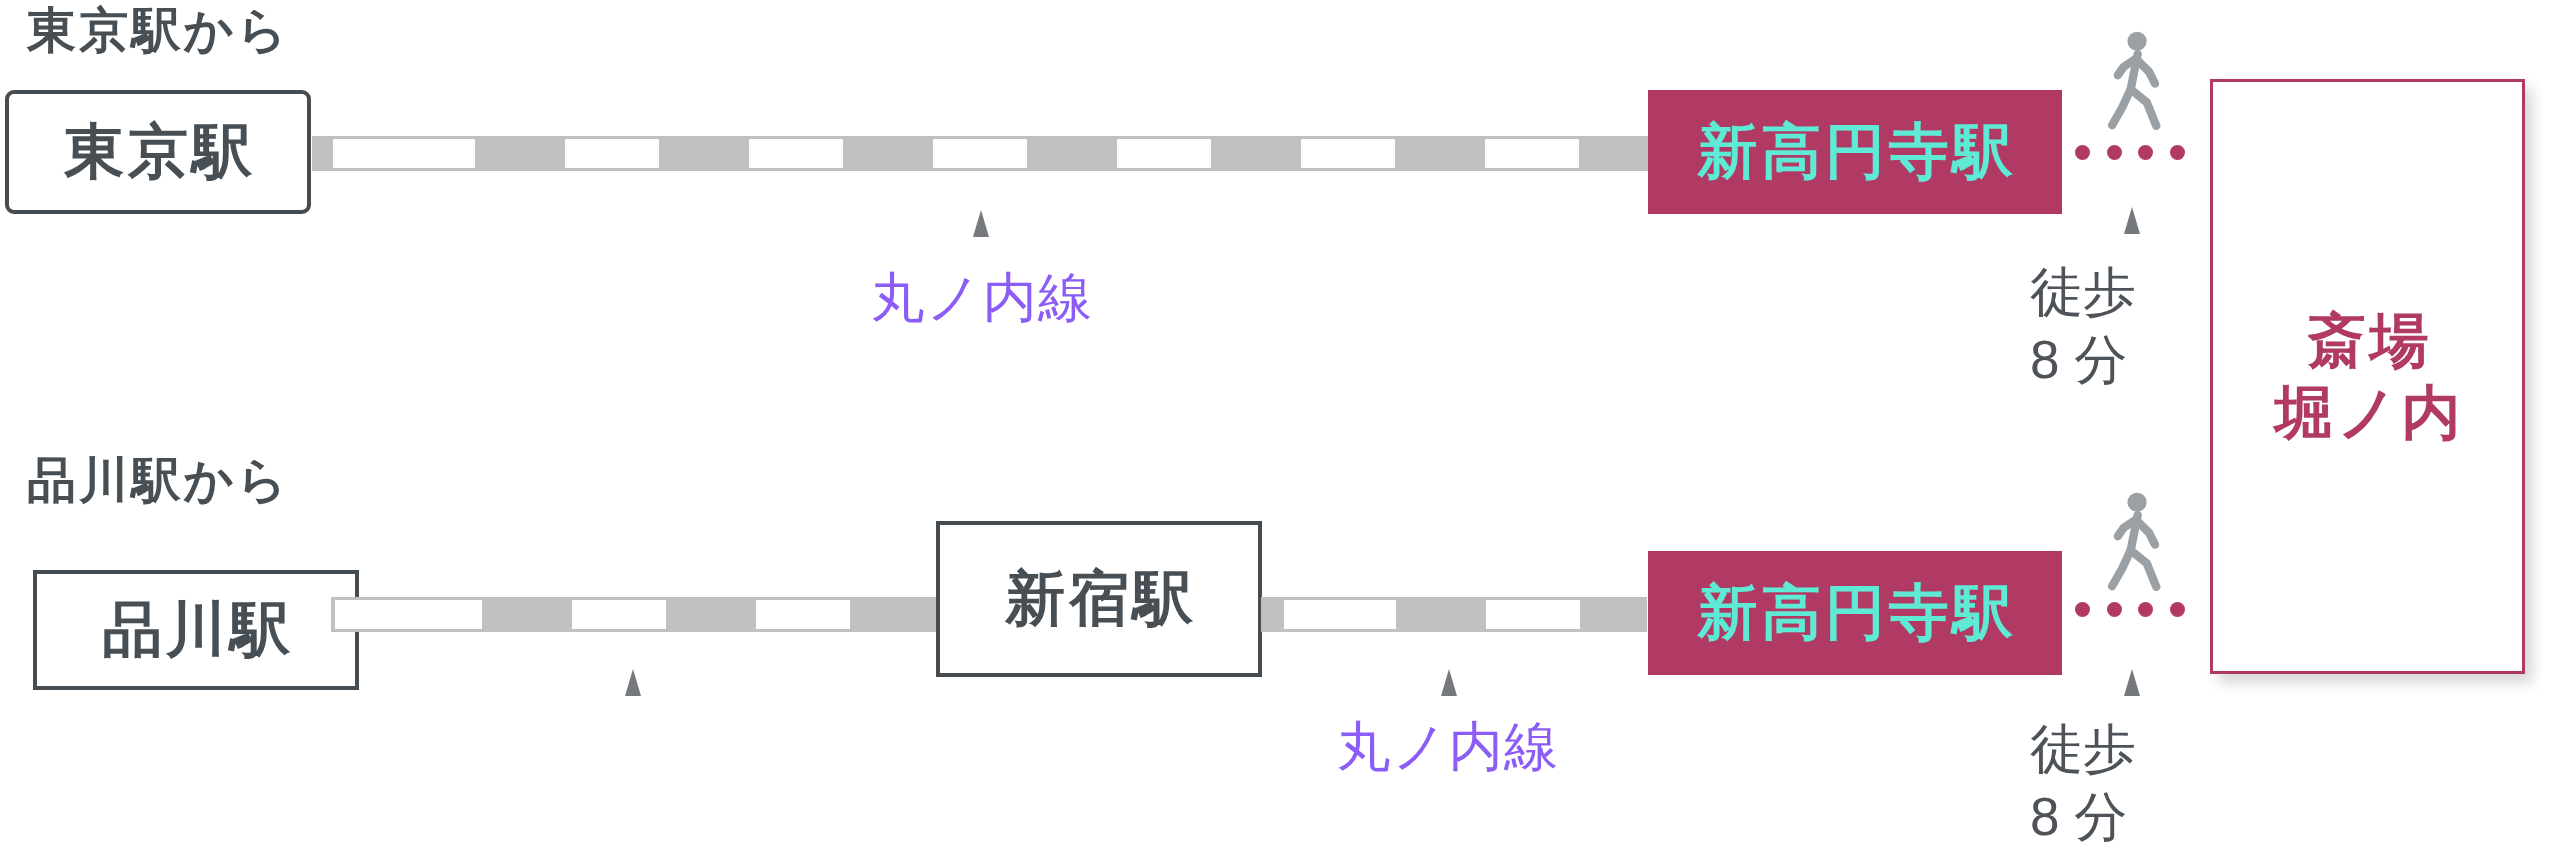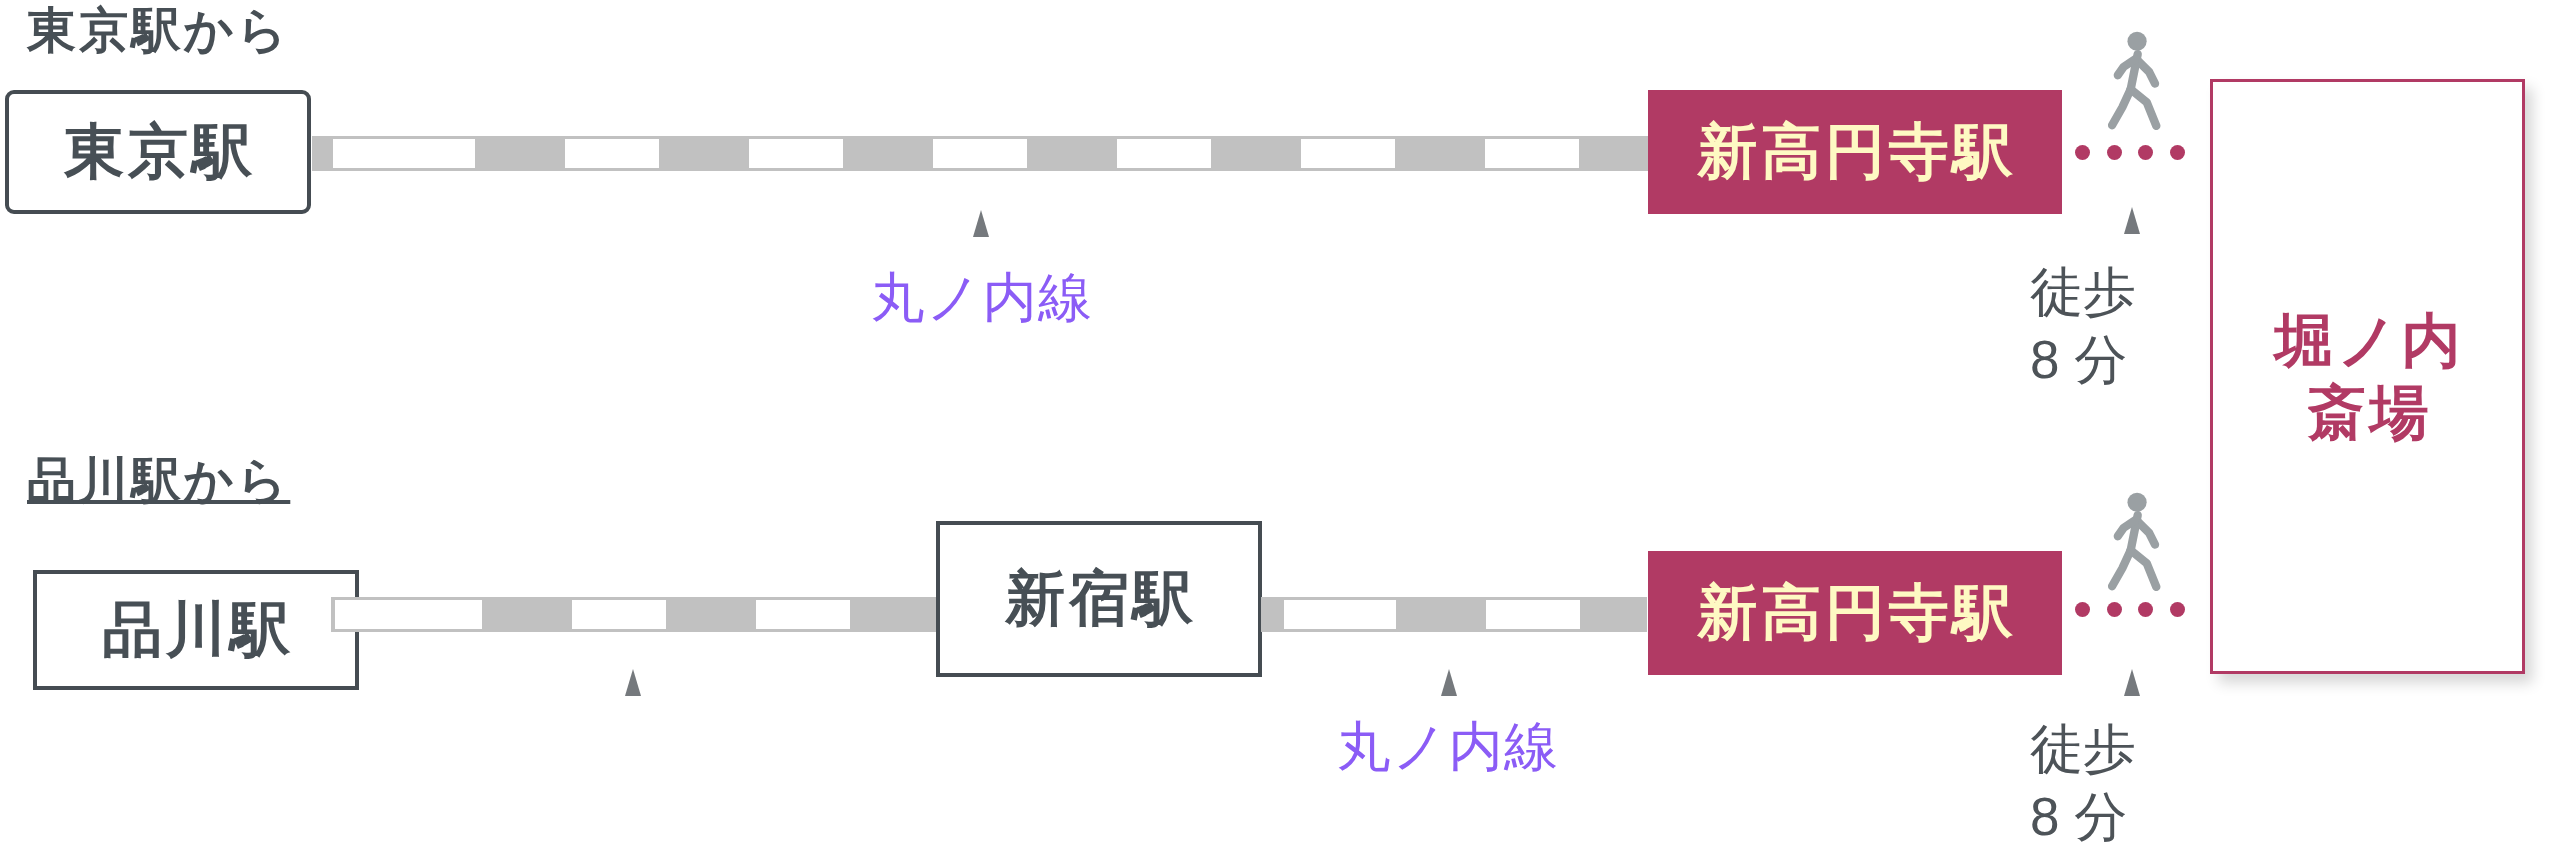--- a/index.html
+++ b/index.html
@@ -18,37 +18,37 @@
   .row-header {
     position: absolute;
     font-size: 49px;
     font-weight: 600;
     letter-spacing: 3.2px;
     line-height: 1;
     color: #474f55;
     white-space: nowrap;
   }
   #r1-header { left: 27px; top: 6.4px; text-align: center; }
-  #r2-header { left: 27px; top: 456px; text-decoration: underline; }
+  #r2-header { left: 27px; top: 456px; }
 
   
   .station {
     position: absolute;
     box-sizing: border-box;
     display: flex;
     align-items: center;
     justify-content: center;
     font-size: 60px;
     font-weight: 600;
     letter-spacing: 3.8px;
     white-space: nowrap;
     text-indent: 3.8px; 
   }
   .station.outline { background: #ffffff; border: 4.5px solid #454c52; color: #474f55; }
-  .station.solid   { background: #b13a64; color: #fef9c3; }
+  .station.solid   { background: #b13a64; color: #5eead4; }
 
   #r1-origin   { left: 5.1px;    top: 90px; width: 306px; height: 124px; border-radius: 9px; }
   #r1-terminal { left: 1648px; top: 90px; width: 414px; height: 124px; }
   #r2-origin   { left: 5.1px;    top: 570px; width: 326px; height: 120px; margin-left: 28px; }
   #r2-transfer { left: 936px; top: 521px; width: 326px; height: 156px; }
   #r2-terminal { left: 1648px; top: 551px; width: 414px; height: 124px; }
 
   
   .rail { position: absolute; height: 35px; background: #c1c1c1; }
   .rail .dashes {
@@ -238,18 +238,18 @@
     <span class="dot"></span>
   </div>
 
   <div class="pointer" id="r2-walk-pointer"></div>
   <div class="walk-label" id="r2-walk-label">
     <div>徒歩</div>
     <div>8 分</div>
   </div>
 
   <div id="destination">
+    <div>斎場</div>
     <div>堀ノ内</div>
-    <div>斎場</div>
   </div>
 
 </div>
 
 
 </body></html>

